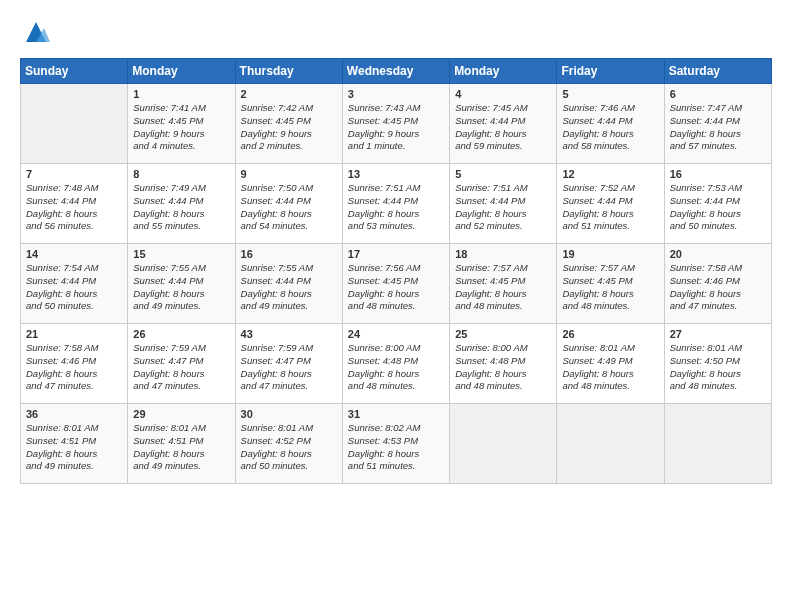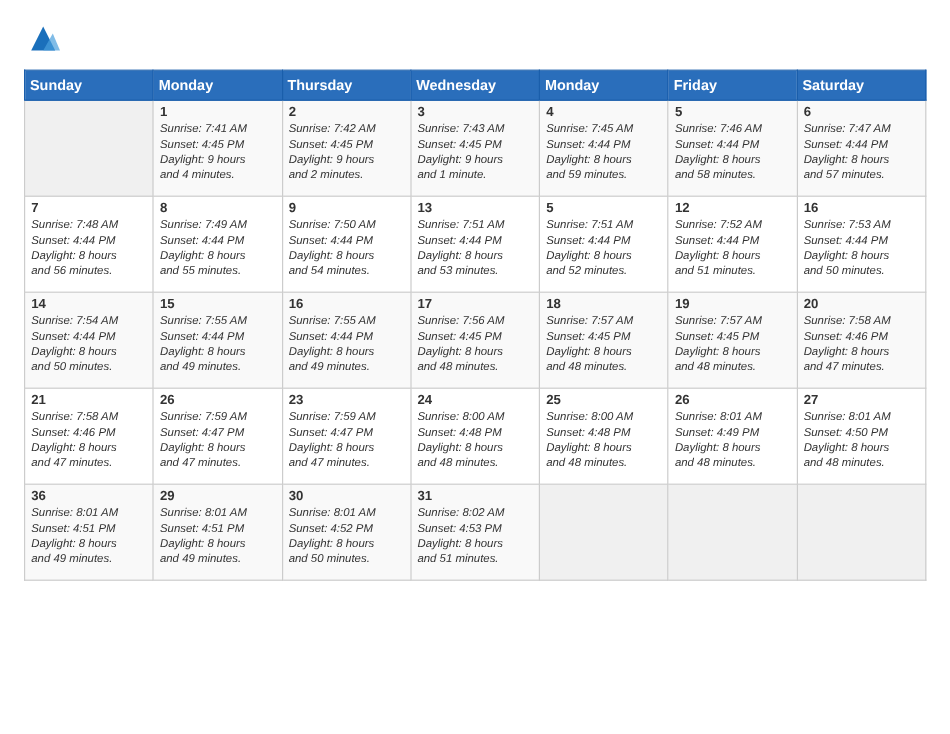--- a/index.html
+++ b/index.html
@@ -229,21 +229,21 @@
         <tr>
           <td>
             <span class="day-number">21</span>
             <div class="day-info">Sunrise: 7:58 AM<br>Sunset: 4:46 PM<br>Daylight: 8 hours<br>and 47 minutes.</div>
           </td>
           <td>
             <span class="day-number">26</span>
             <div class="day-info">Sunrise: 7:59 AM<br>Sunset: 4:47 PM<br>Daylight: 8 hours<br>and 47 minutes.</div>
           </td>
           <td>
-            <span class="day-number">23</span>
+            <span class="day-number">43</span>
             <div class="day-info">Sunrise: 7:59 AM<br>Sunset: 4:47 PM<br>Daylight: 8 hours<br>and 47 minutes.</div>
           </td>
           <td>
             <span class="day-number">24</span>
             <div class="day-info">Sunrise: 8:00 AM<br>Sunset: 4:48 PM<br>Daylight: 8 hours<br>and 48 minutes.</div>
           </td>
           <td>
             <span class="day-number">25</span>
             <div class="day-info">Sunrise: 8:00 AM<br>Sunset: 4:48 PM<br>Daylight: 8 hours<br>and 48 minutes.</div>
           </td>

